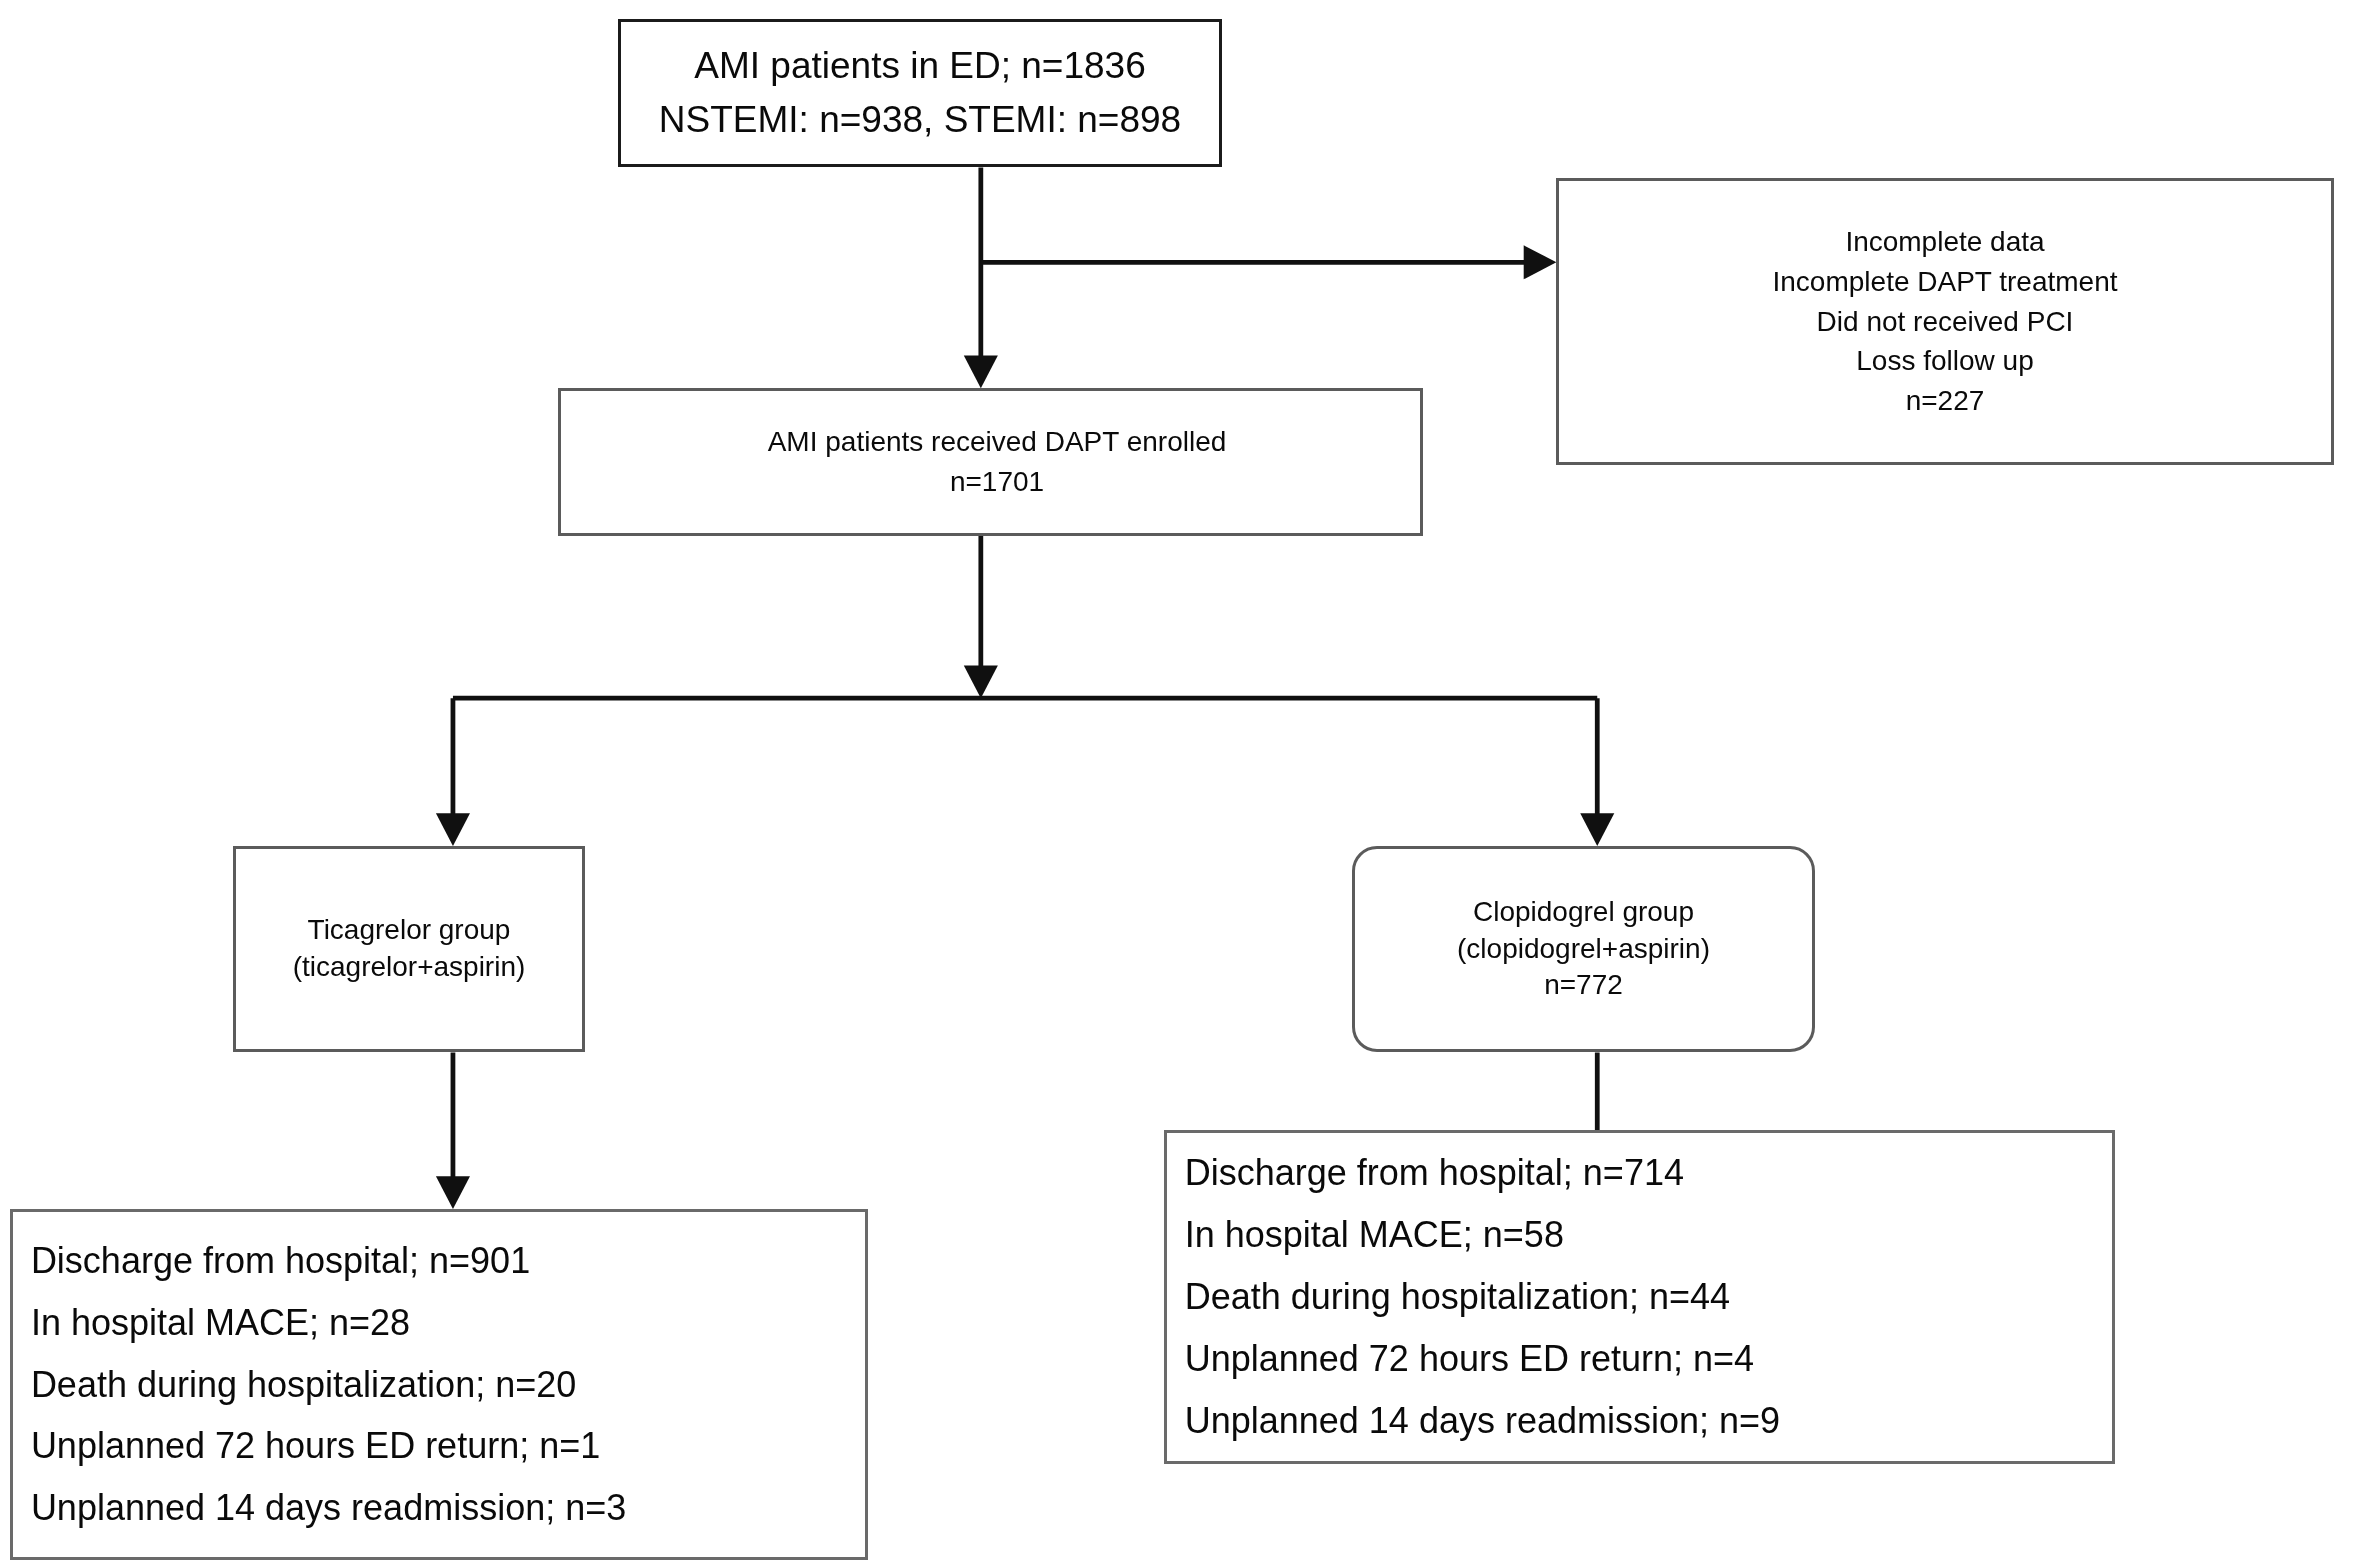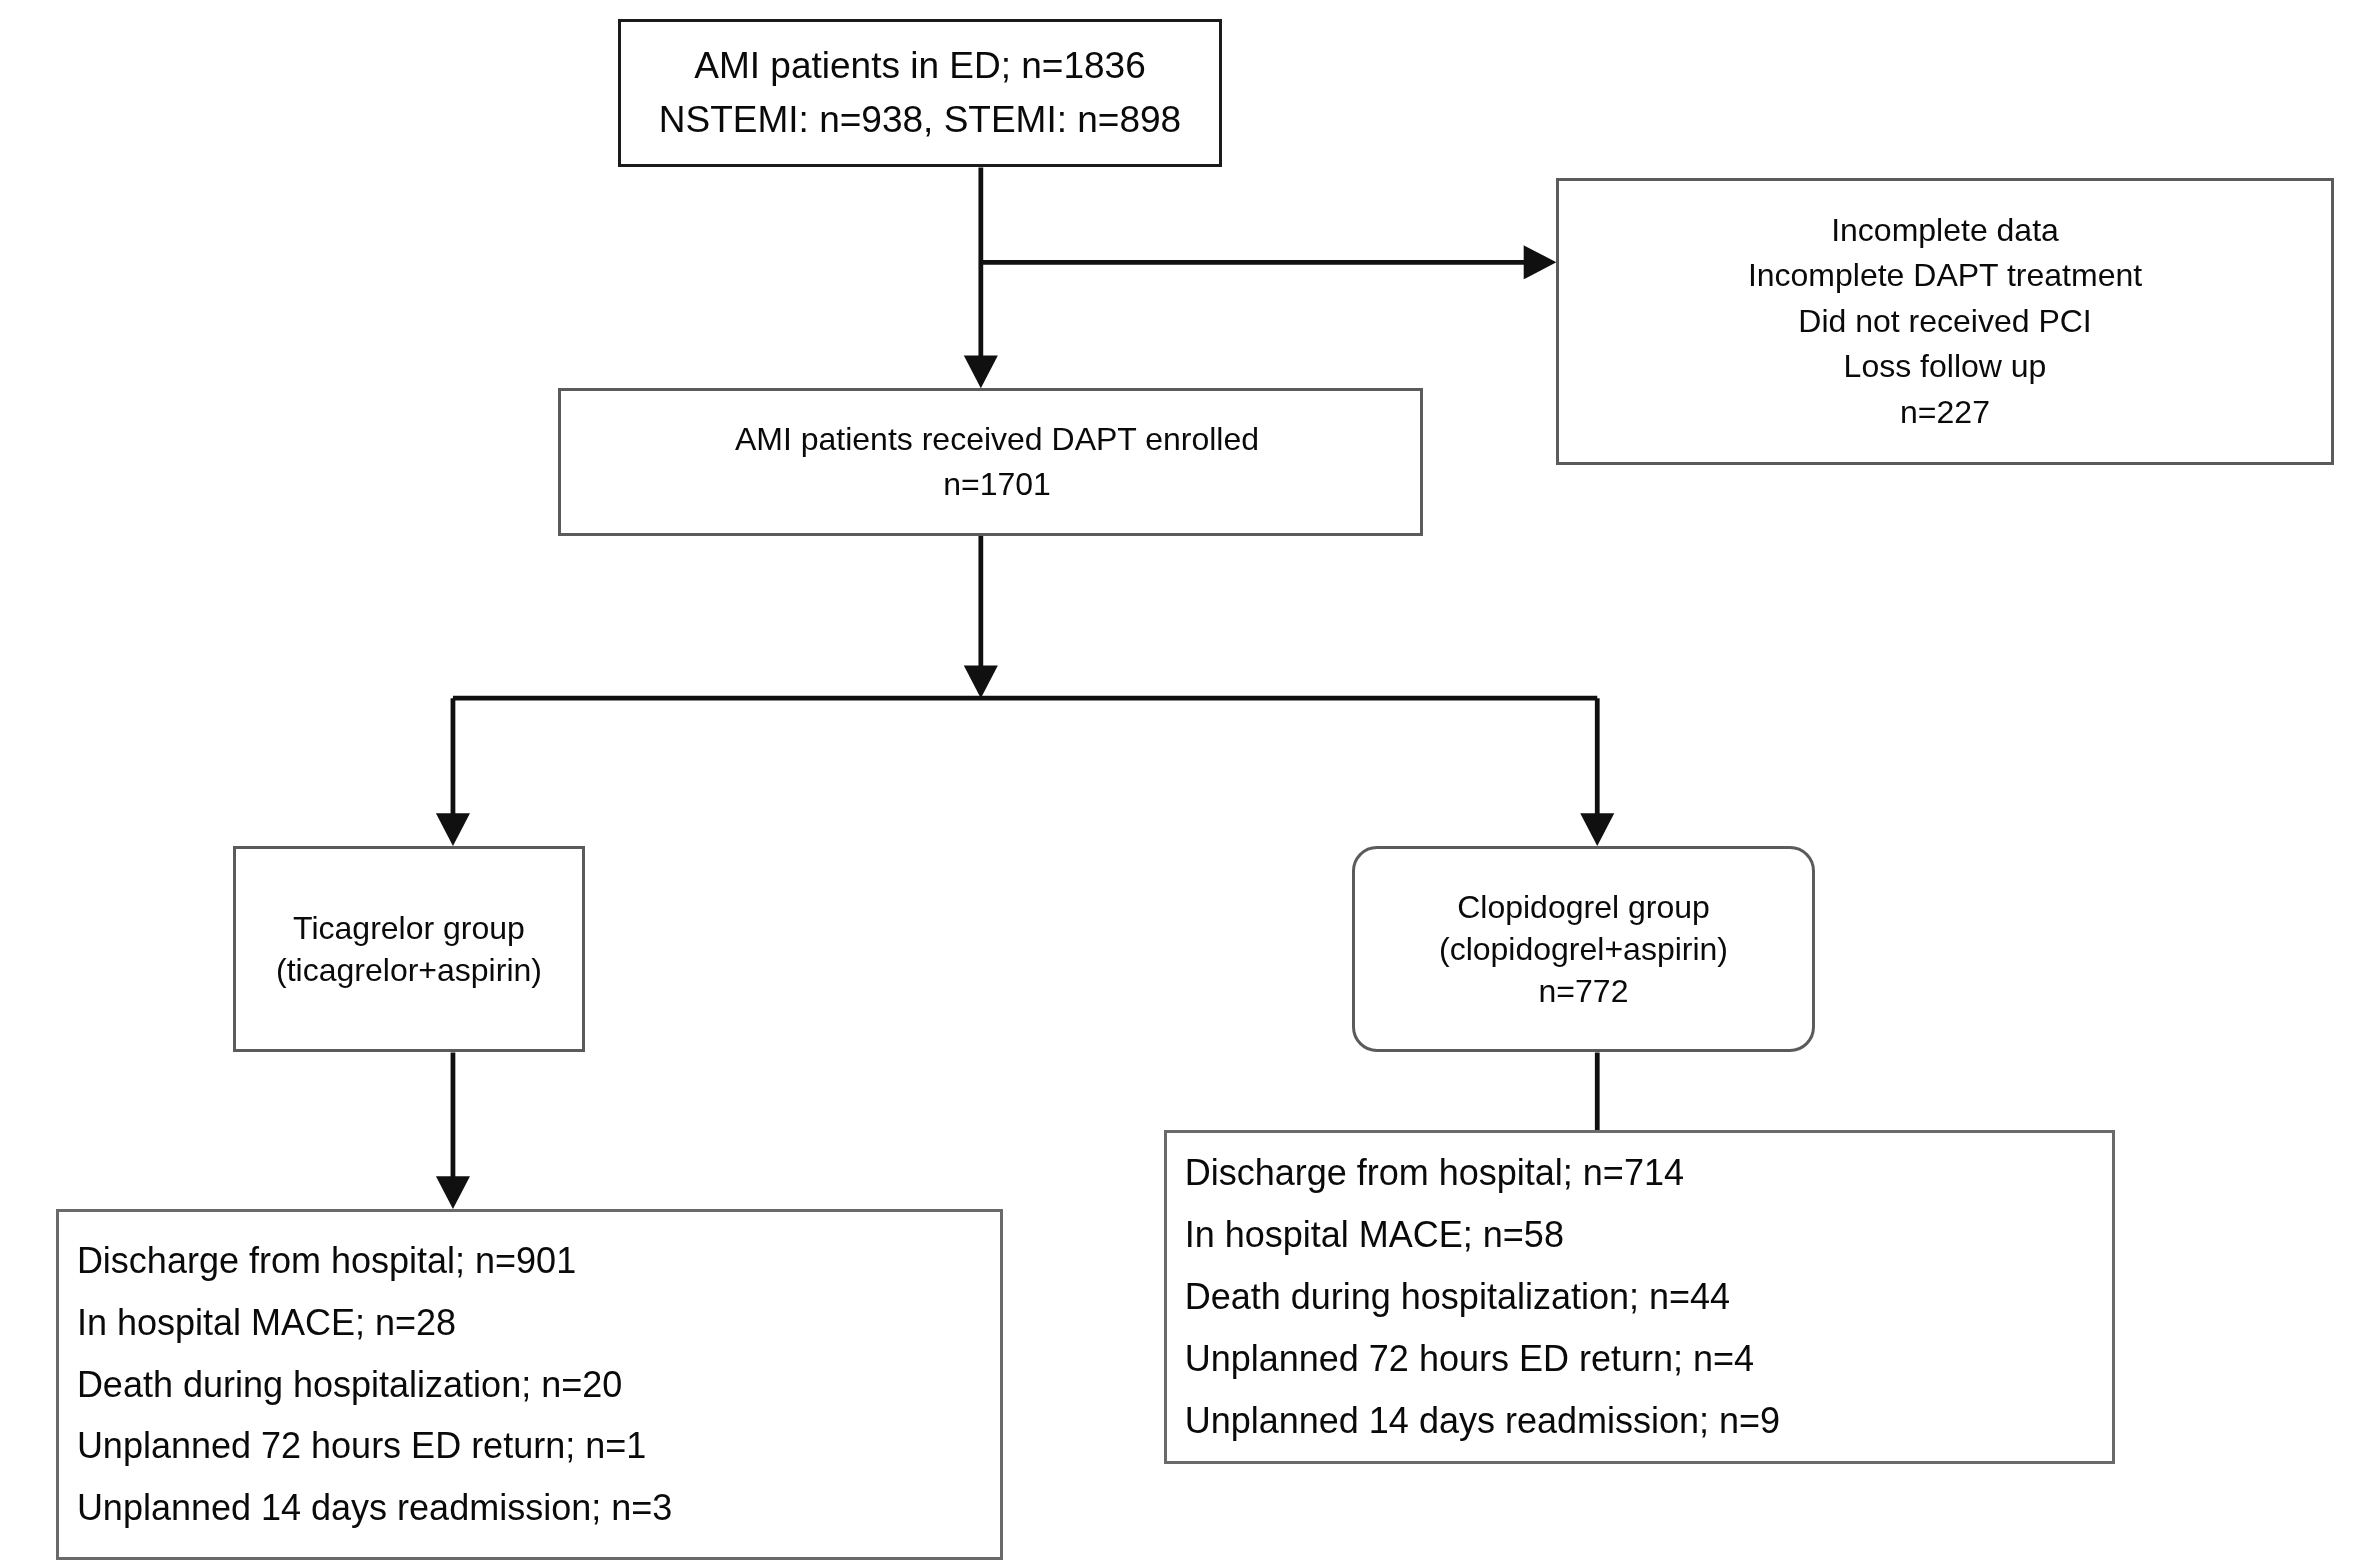--- a/index.html
+++ b/index.html
@@ -21,35 +21,35 @@
     position: absolute;
     box-sizing: border-box;
     background: #ffffff;
     border: 2.7px solid #3f3f3f;
     display: flex;
     flex-direction: column;
     justify-content: center;
     color: #0a0a0a;
   }
   .box .line {
-    font-size: 32px;
+    font-size: 28px;
     line-height: 1.32;
     white-space: nowrap;
   }
   .center .line { text-align: center; }
   .left-align { padding-left: 17.7px; }
   .left-align .line { text-align: left; }
 
   
   #box-top      { left: 618px;  top: 19px;   width: 604px; height: 148px; border-width: 3.4px; border-color: #1b1b1b; }
   #box-excluded { left: 1556px; top: 178px;  width: 778px; height: 287px; border-width: 3.4px; border-color: #5b5b5b; }
   #box-enrolled { left: 558px;  top: 388px;  width: 865px; height: 148px; border-width: 3.4px; border-color: #5b5b5b; padding-left: 13px; }
   #box-ticagrelor  { left: 233px;  top: 846px; width: 352px;  height: 206px; border-width: 3.4px; border-color: #5b5b5b; }
   #box-clopidogrel { left: 1352px; top: 846px; width: 463px;  height: 206px; border-width: 3.4px; border-color: #5b5b5b; border-radius: 25px; }
-  #box-outcome-left  { left: 10.2px;   top: 1209px; width: 947px; height: 351px; border-width: 3.4px; border-color: #6a6a6a; margin-left: 46px; }
+  #box-outcome-left  { left: 10.2px;   top: 1209px; width: 858px; height: 351px; border-width: 3.4px; border-color: #6a6a6a; }
   #box-outcome-right { left: 1158px; top: 1130px; width: 951px; height: 334px; border-width: 3.4px; border-color: #6a6a6a; margin-left: 6px; }
 
   #box-outcome-left .line, #box-outcome-right .line {
     font-size: 36px;
     line-height: 1.72;
   }
   #box-top .line { font-size: 37px; line-height: 1.45; }
   #box-excluded .line { line-height: 1.42; }
   #box-enrolled .line { line-height: 1.42; }
 

